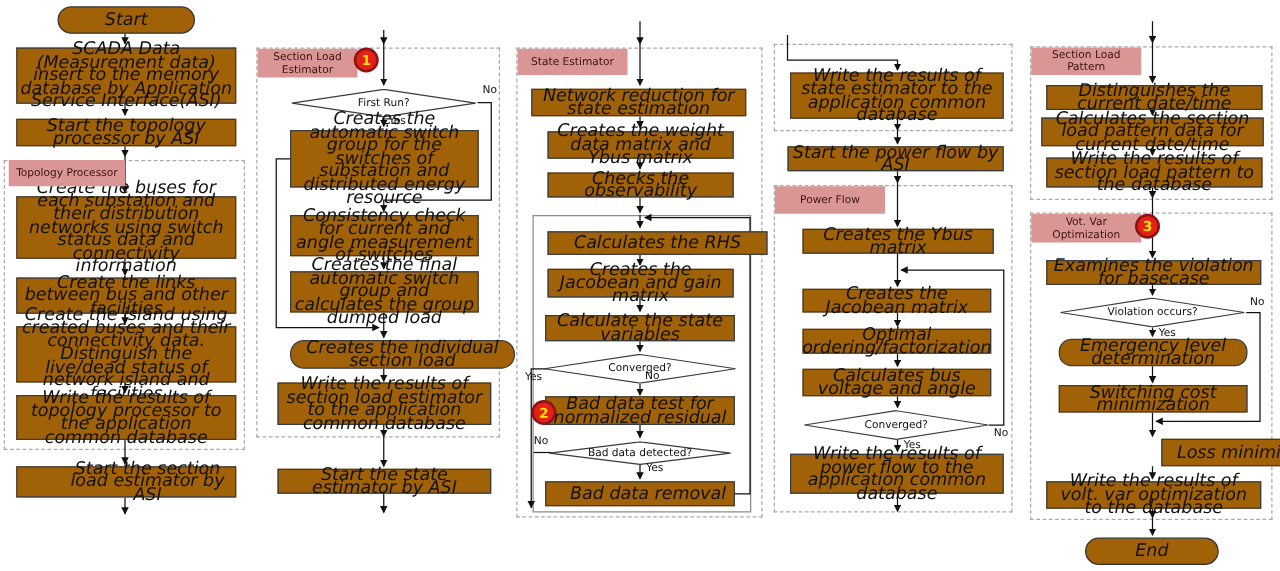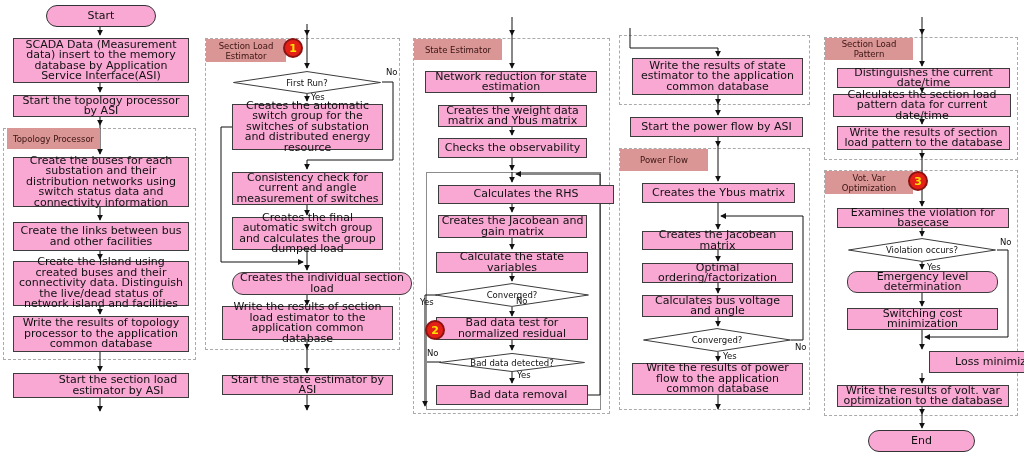--- a/index.html
+++ b/index.html
@@ -1,23 +1,23 @@
 <!DOCTYPE html>
 <html><head>
 <meta charset="utf-8">
 <style>
   html,body{margin:0;padding:0;background:#fff;}
   #canvas{position:relative;width:1024px;height:457px;background:#fff;overflow:hidden;
           font-family:"DejaVu Sans","Liberation Sans",sans-serif;color:#111;}
   .container{position:absolute;border:1px dashed #aaaaaa;background:#fff;z-index:1;box-sizing:border-box;}
   .inner-container{position:absolute;border:1px solid #8c8c8c;background:transparent;z-index:2;box-sizing:border-box;}
   #wires{position:absolute;left:0;top:0;z-index:5;pointer-events:none;}
-  .box{position:absolute;border:1px solid #3c3c3c;background:#f9a8d4;z-index:10;box-sizing:border-box;
+  .box{position:absolute;border:1px solid #3c3c3c;background:#a16207;z-index:10;box-sizing:border-box;
        display:flex;align-items:center;justify-content:center;text-align:center;
-       font-size:11px;line-height:10.5px;padding:1px 2px;}
+       font-size:14px;line-height:10.5px;padding:1px 2px;font-style:italic;}
   .terminator{border-radius:12px;border:1px solid #333;}
   .phase-label{position:absolute;background:#d99694;color:#3a1413;z-index:12;box-sizing:border-box;
        display:flex;align-items:center;justify-content:center;text-align:center;
        font-size:8.5px;line-height:10px;padding:1px 2px;}
   .diamond{position:absolute;z-index:10;}
   .diamond svg{position:absolute;left:0;top:0;width:100%;height:100%;}
   .dlabel{position:absolute;left:0;top:0;right:0;bottom:0;display:flex;align-items:center;justify-content:center;
        font-size:8.5px;}
   .badge{position:absolute;width:20px;height:20px;border-radius:50%;background:#e52017;border:2px solid #8d1313;
        color:#ffe100;font-weight:bold;font-size:11px;z-index:15;box-sizing:border-box;

